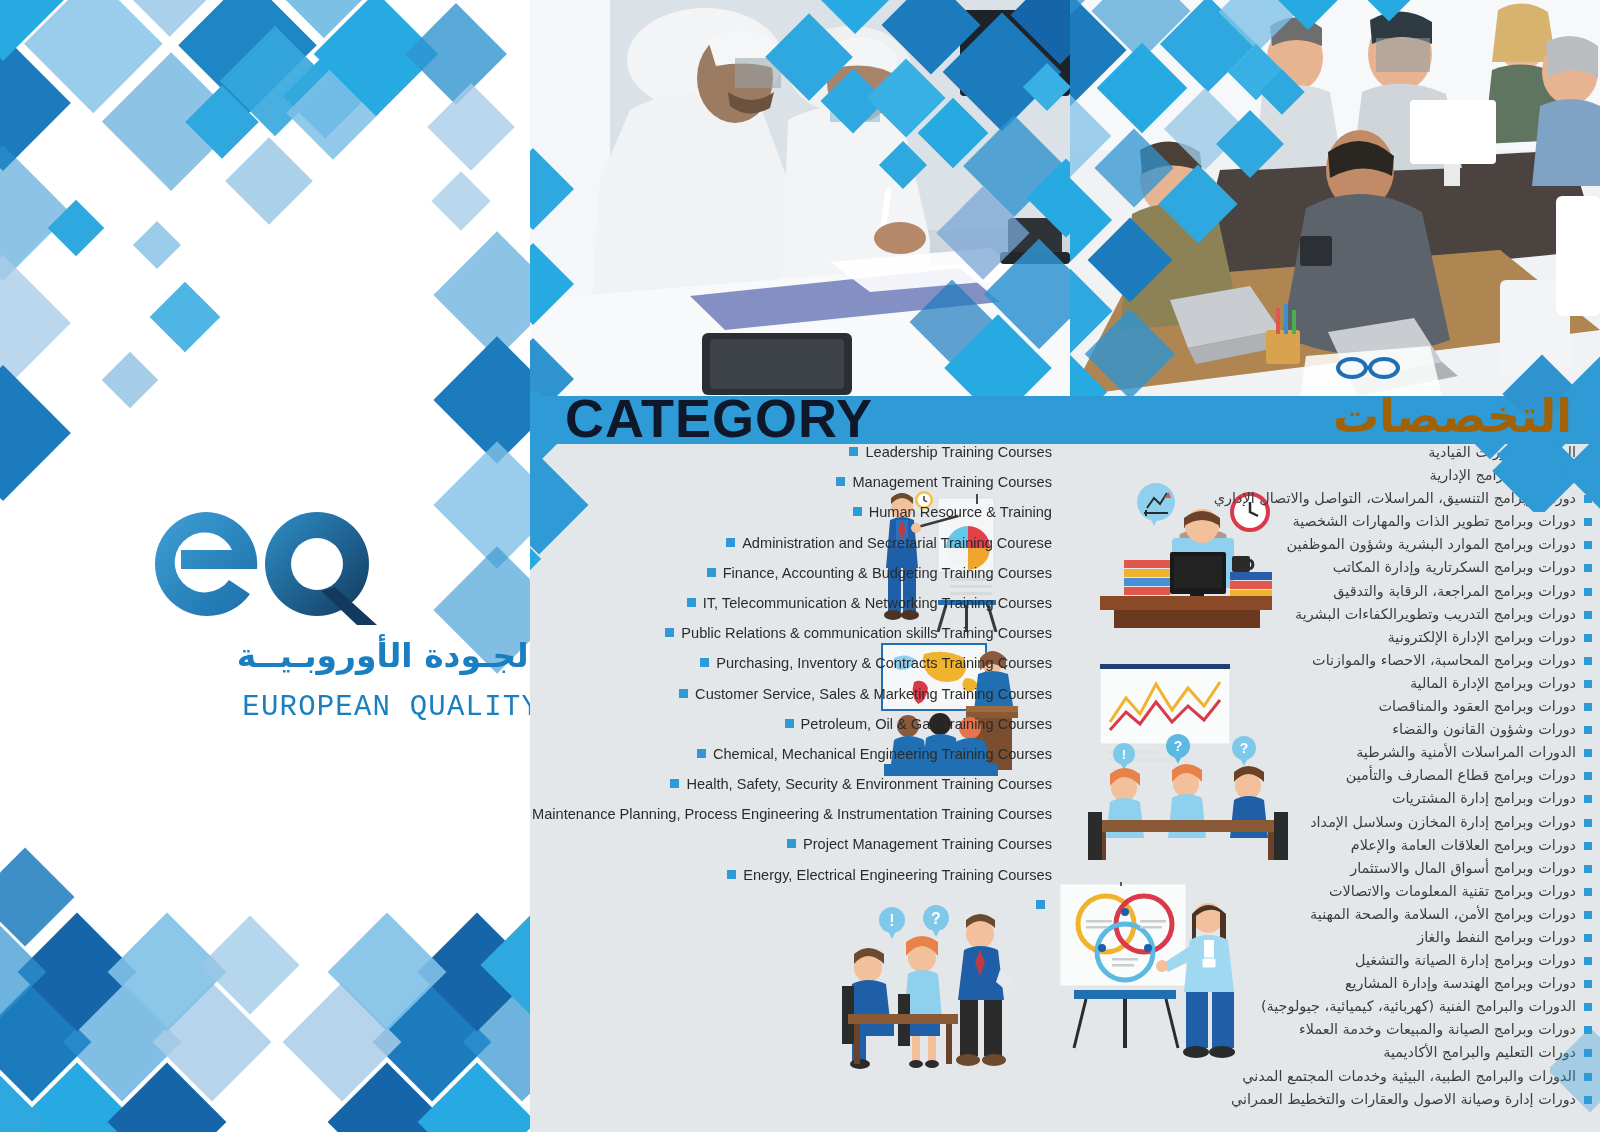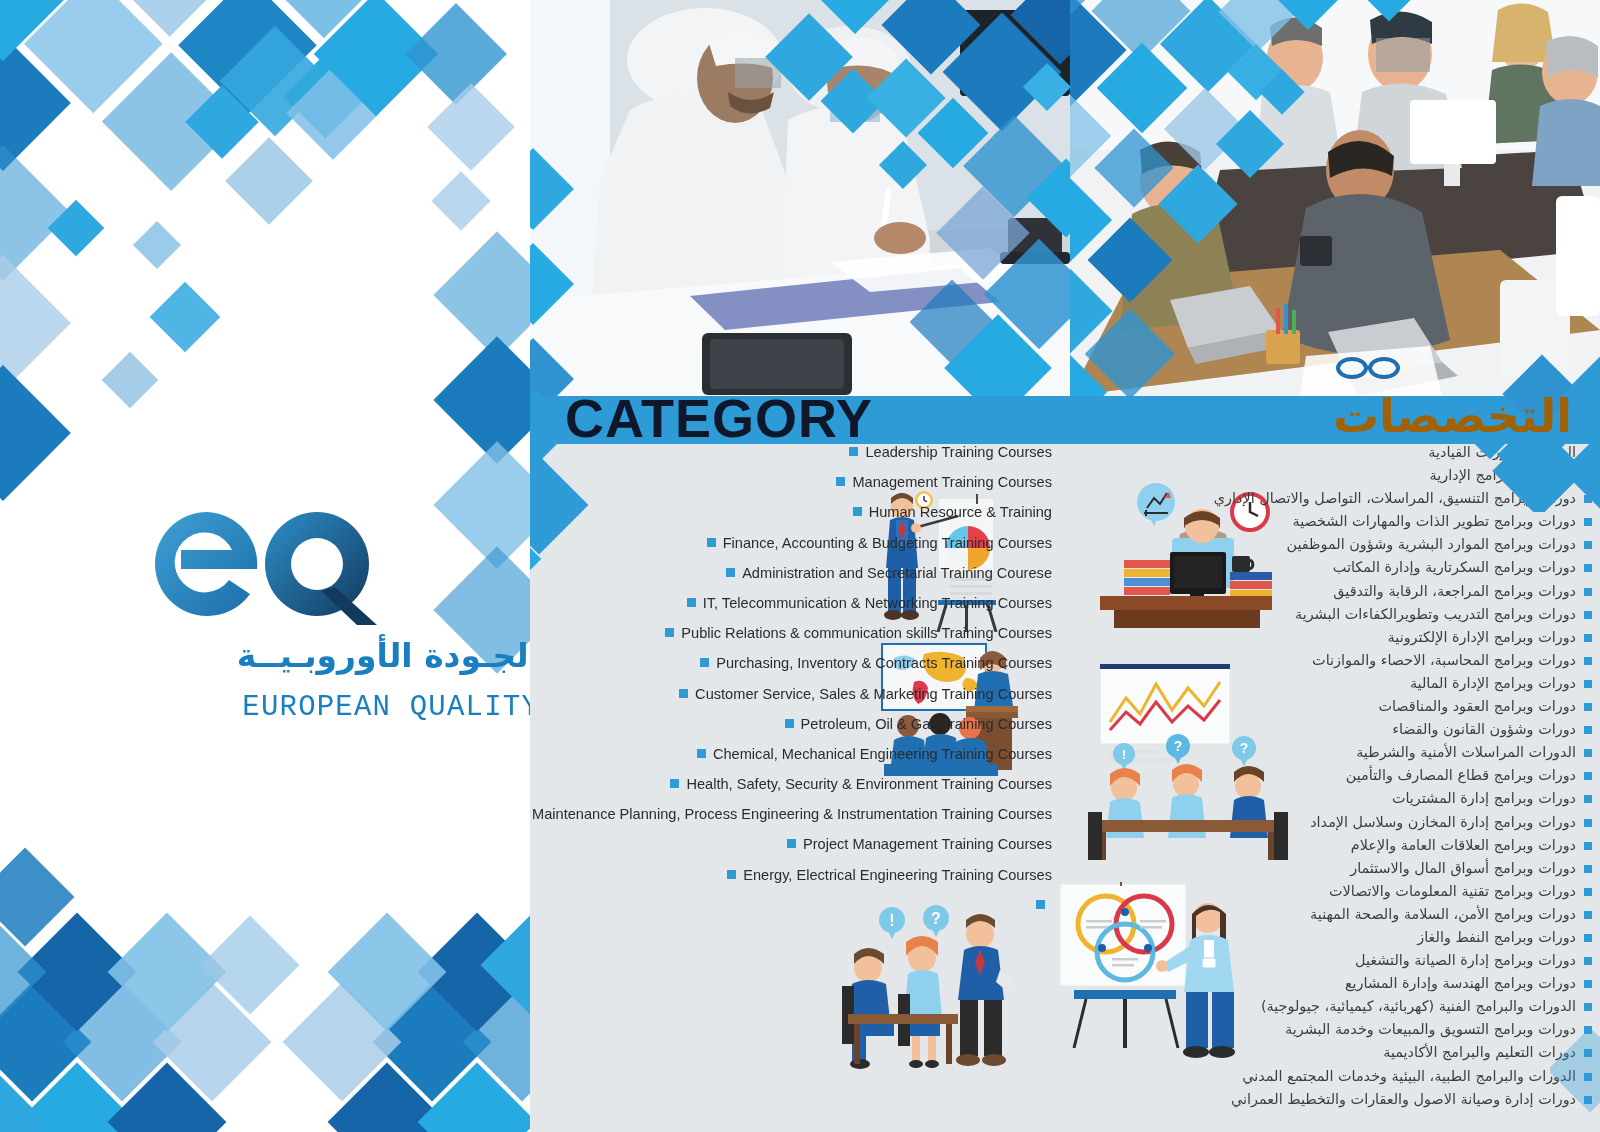--- a/index.html
+++ b/index.html
@@ -558,28 +558,28 @@
           <li class="li-en">
             <span class="bullet"></span>
             <span>Management Training Courses</span>
           </li>
           <li class="li-en">
             <span class="bullet"></span>
             <span>Human Resource &amp; Training</span>
           </li>
           <li class="li-en">
             <span class="bullet"></span>
+            <span>Administration and Secretarial Training Courese</span>
+          </li>
+          <li class="li-en">
+            <span class="bullet"></span>
             <span>Finance, Accounting &amp; Budgeting Training Courses</span>
           </li>
           <li class="li-en">
             <span class="bullet"></span>
-            <span>Administration and Secretarial Training Courese</span>
-          </li>
-          <li class="li-en">
-            <span class="bullet"></span>
             <span>IT, Telecommunication &amp; Networking Training Courses</span>
           </li>
           <li class="li-en">
             <span class="bullet"></span>
             <span>Public Relations &amp; communication skills Training Courses</span>
           </li>
           <li class="li-en">
             <span class="bullet"></span>
             <span>Purchasing, Inventory &amp; Contracts Training Courses</span>
           </li>
@@ -712,21 +712,21 @@
           <li class="li-ar">
             <span class="bullet"></span>
             <span class="txt">دورات وبرامج الهندسة وإدارة المشاريع</span>
           </li>
           <li class="li-ar">
             <span class="bullet"></span>
             <span class="txt">الدورات والبرامج الفنية (كهربائية، كيميائية، جيولوجية)</span>
           </li>
           <li class="li-ar">
             <span class="bullet"></span>
-            <span class="txt">دورات وبرامج التسويق والمبيعات وخدمة البشرية</span>
+            <span class="txt">دورات وبرامج الصيانة والمبيعات وخدمة العملاء</span>
           </li>
           <li class="li-ar">
             <span class="bullet"></span>
             <span class="txt">دورات التعليم والبرامج الأكاديمية</span>
           </li>
           <li class="li-ar">
             <span class="bullet"></span>
             <span class="txt">الدورات والبرامج الطبية، البيئية وخدمات المجتمع المدني</span>
           </li>
           <li class="li-ar">

